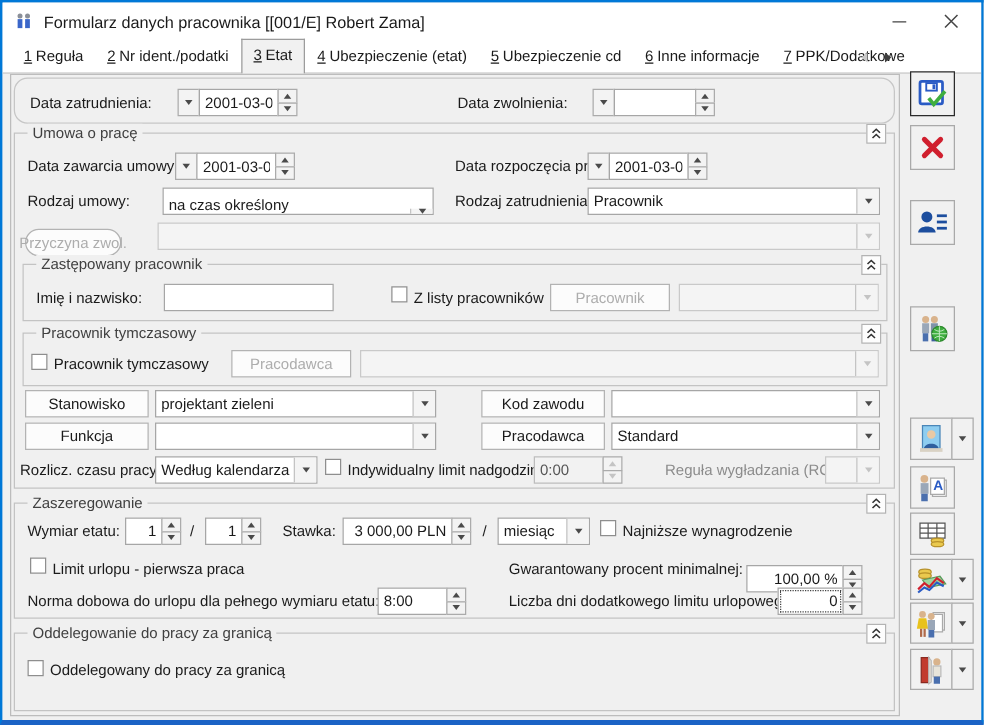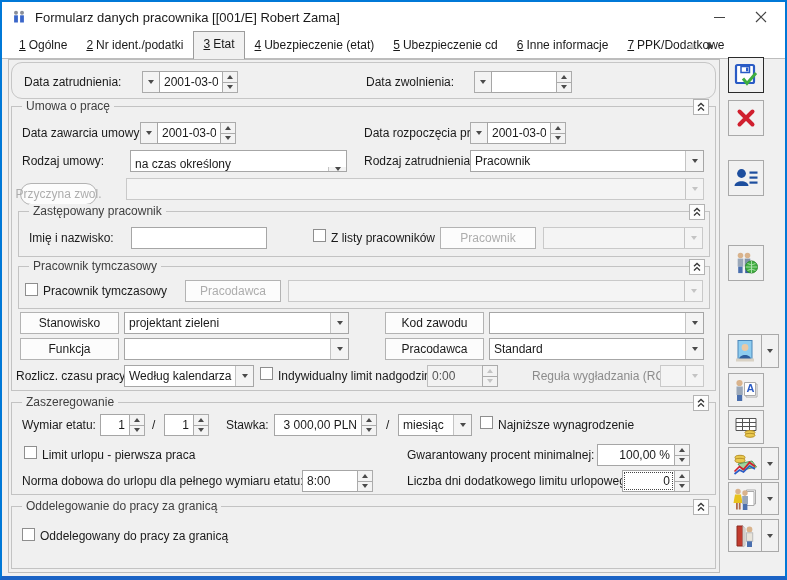--- a/index.html
+++ b/index.html
@@ -85,21 +85,21 @@
       <div class="minline"></div>
     </div>
     <div class="winbtn" style="right:4px;">
       <svg width="12" height="12" viewBox="0 0 12 12">
         <path d="M1 1 L11 11 M11 1 L1 11" stroke="#444" stroke-width="1.2"></path>
       </svg>
     </div>
   </div>
 
   <div class="tabbar">
-    <div class="tab"><span class="num">1</span><span>Ogólne</span></div>
+    <div class="tab"><span class="num">1</span><span>Reguła</span></div>
     <div class="tab"><span class="num">2</span><span>Nr ident./podatki</span></div>
     <div class="tab active"><span class="num">3</span><span>Etat</span></div>
     <div class="tab"><span class="num">4</span><span>Ubezpieczenie (etat)</span></div>
     <div class="tab"><span class="num">5</span><span>Ubezpieczenie cd</span></div>
     <div class="tab"><span class="num">6</span><span>Inne informacje</span></div>
     <div class="tab"><span class="num">7</span><span>PPK/Dodatkowe</span></div>
     <div class="tabnav">
       <i class="ta left"></i>
       <i class="ta right"></i>
     </div>
@@ -350,21 +350,21 @@
           <div class="carrow">
               <i class="tri tdn"></i>
             </div>
         </div>
         <div class="cb" style="left:468px;top:13px;"></div>
         <span class="lbl" style="left:486px;top:15px;">Najniższe wynagrodzenie</span>
 
         <div class="cb" style="left:12px;top:43px;"></div>
         <span class="lbl" style="left:395px;top:45px;">Gwarantowany procent minimalnej:</span>
         <span class="lbl" style="left:30px;top:45px;">Limit urlopu - pierwsza praca</span>
-        <div class="ctl" style="left:585px;top:41px;">
+        <div class="ctl" style="left:585px;top:49px;">
           <input class="fld ra" style="width: 78px;" value="100,00 %">
           <div class="spin">
               <div class="sbtn up">
                 <i class="tri tup"></i>
               </div>
               <div class="sbtn dn">
                 <i class="tri tdn"></i>
               </div>
             </div>
         </div>

